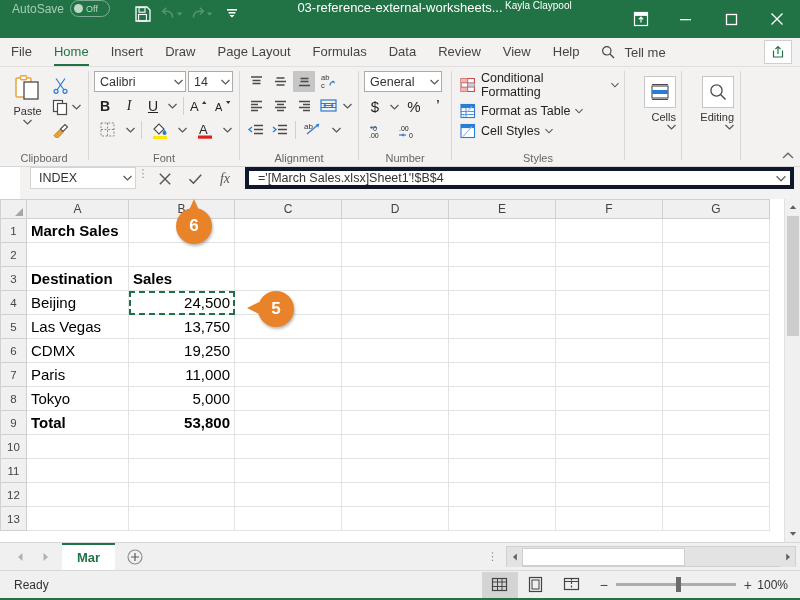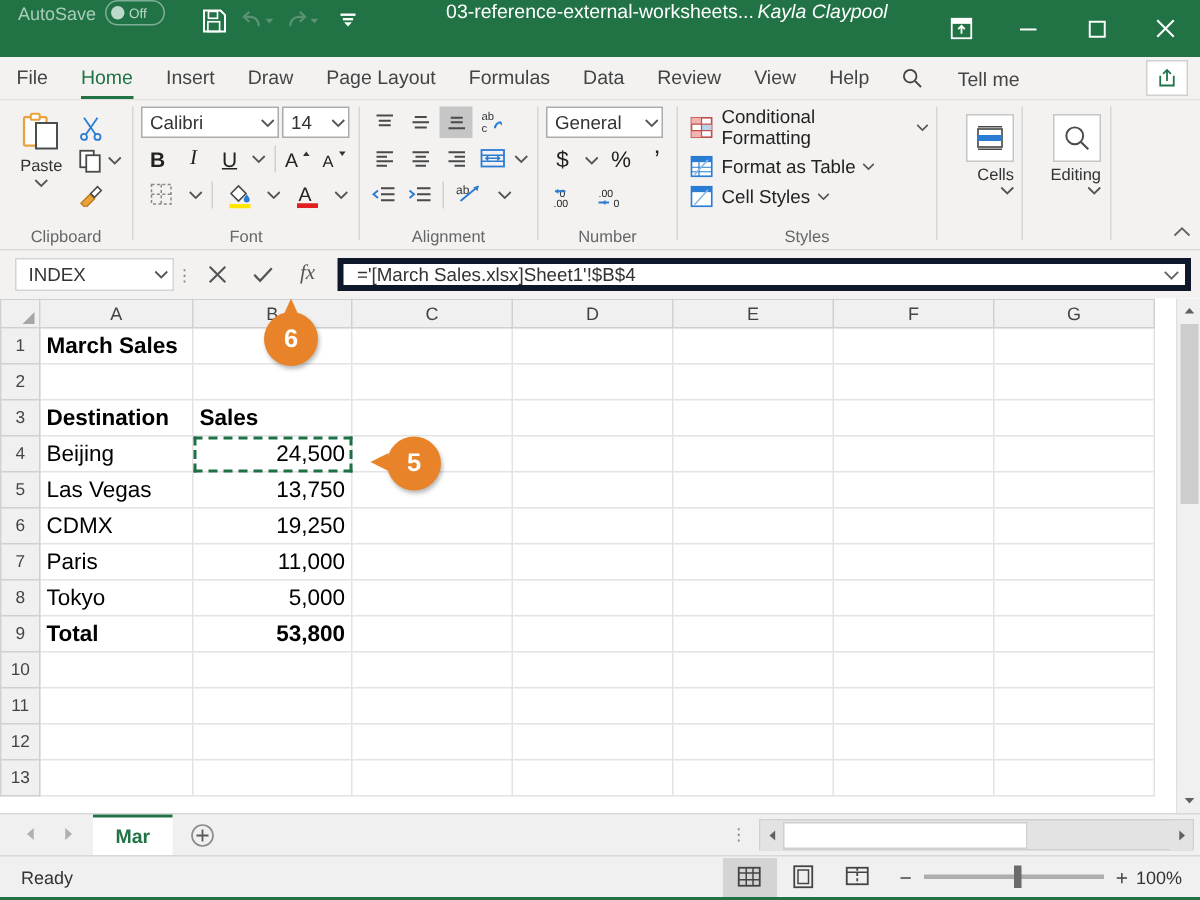--- a/index.html
+++ b/index.html
@@ -26,41 +26,41 @@
   .qat { display: flex; align-items: center; gap: 2px; margin-left: 18px; }
   .qat-btn {
     width: 28px; height: 26px; display: flex; align-items: center; justify-content: center;
   }
   .qat-btn svg { display: block; }
   .title-center {
     position: absolute; left: 0; right: 0; text-align: center;
     font-size: 13px; pointer-events: none;
   }
   .title-center span { display: inline-block; }
-  .acct { position: absolute; left: 505px; font-size: 13px; font-style: italic; }
+  .acct { position: absolute; left: 505px; font-size: 10px; }
   .win-right { position: absolute; right: 0; display: flex; align-items: center; height: 38px; }
   .win-btn { width: 46px; height: 38px; display: flex; align-items: center; justify-content: center; }
   .ribbon-display { width: 42px; height: 38px; display: flex; align-items: center; justify-content: center; }
 
   
   .tabbar {
     height: 29px; background: #f3f2f1; display: flex; align-items: flex-end; flex: none;
     border-bottom: 1px solid #e1dfdd; position: relative;
   }
   .tab {
     padding: 0 11px; height: 28px; line-height: 28px; font-size: 13px; color: #444444;
     position: relative;
   }
   .tab.file { color: #444444; }
   .tab.active { color: #217346; }
   .tab.active::after {
     content: ""; position: absolute; left: 11px; right: 11px; bottom: 0;
     height: 2px; background: #217346;
   }
-  .tellme { display: flex; align-items: center; gap: 24px; margin-left: 10px; height: 28px; font-size: 13px; color: #444; }
+  .tellme { display: flex; align-items: center; gap: 10px; margin-left: 10px; height: 28px; font-size: 13px; color: #444; }
   .share-btn {
     position: absolute; right: 8px; bottom: 2px; width: 28px; height: 24px;
     border: 1px solid #d2d0ce; background: #fff; display: flex; align-items: center; justify-content: center;
   }
 
   
   .ribbon {
     height: 100px; background: #f3f2f1; display: flex; flex: none;
     border-bottom: 1px solid #d6d6d6; position: relative;
   }
@@ -97,21 +97,21 @@
     width: 46px; display: flex; flex-direction: column; align-items: flex-end; padding-top: 5px;
   }
   .bigicon {
     width: 32px; height: 32px; border: 1px solid #c8c6c4; background: #fff;
     display: flex; align-items: center; justify-content: center;
   }
   .bigicon-lbl { font-size: 11px; color: #333; margin-top: 3px; }
   .collapse-ribbon { position: absolute; right: 6px; bottom: 2px; }
 
   
-  .fbar { height: 32px; background: #f3f2f1; display: flex; align-items: center; flex: none; padding: 0 4px; position: relative; }
+  .fbar { height: 32px; background: #f3f2f1; display: flex; align-items: flex-start; flex: none; padding: 0 4px; position: relative; margin-left: 20px; }
   .namebox {
     width: 106px; height: 22px; margin-left: 6px; border: 1px solid #d4d4d4; background: #fff;
     display: flex; align-items: center; padding: 0 3px 0 8px; font-size: 12.5px; color: #333;
   }
   .namebox .nval { flex: 1; }
   .fb-dots { width: 14px; text-align: center; color: #888; font-size: 11px; letter-spacing: 0; }
   .fb-btns { display: flex; align-items: center; }
   .fb-btn { width: 30px; height: 24px; display: flex; align-items: center; justify-content: center; }
   .fbinput {
     flex: 1; height: 22px; border: 4px solid #0f172a; background: #fff; margin-left: 5px; margin-right: 2px;

